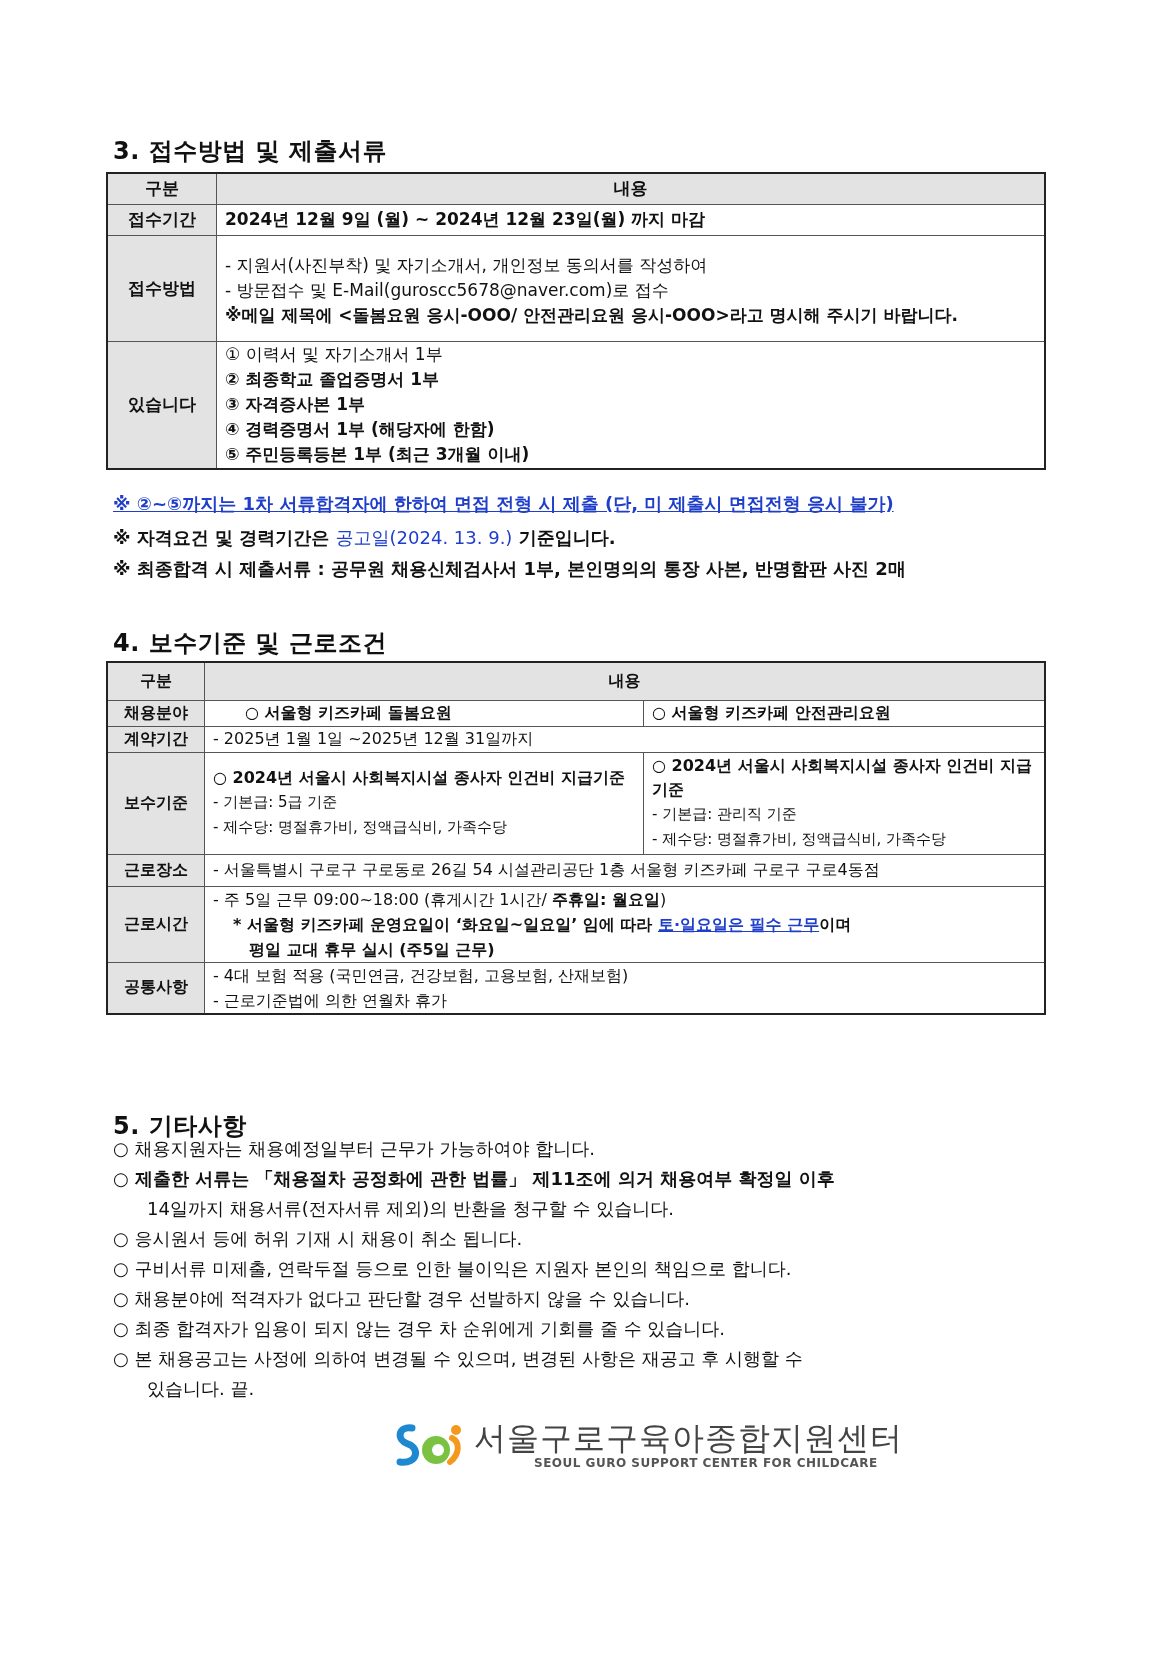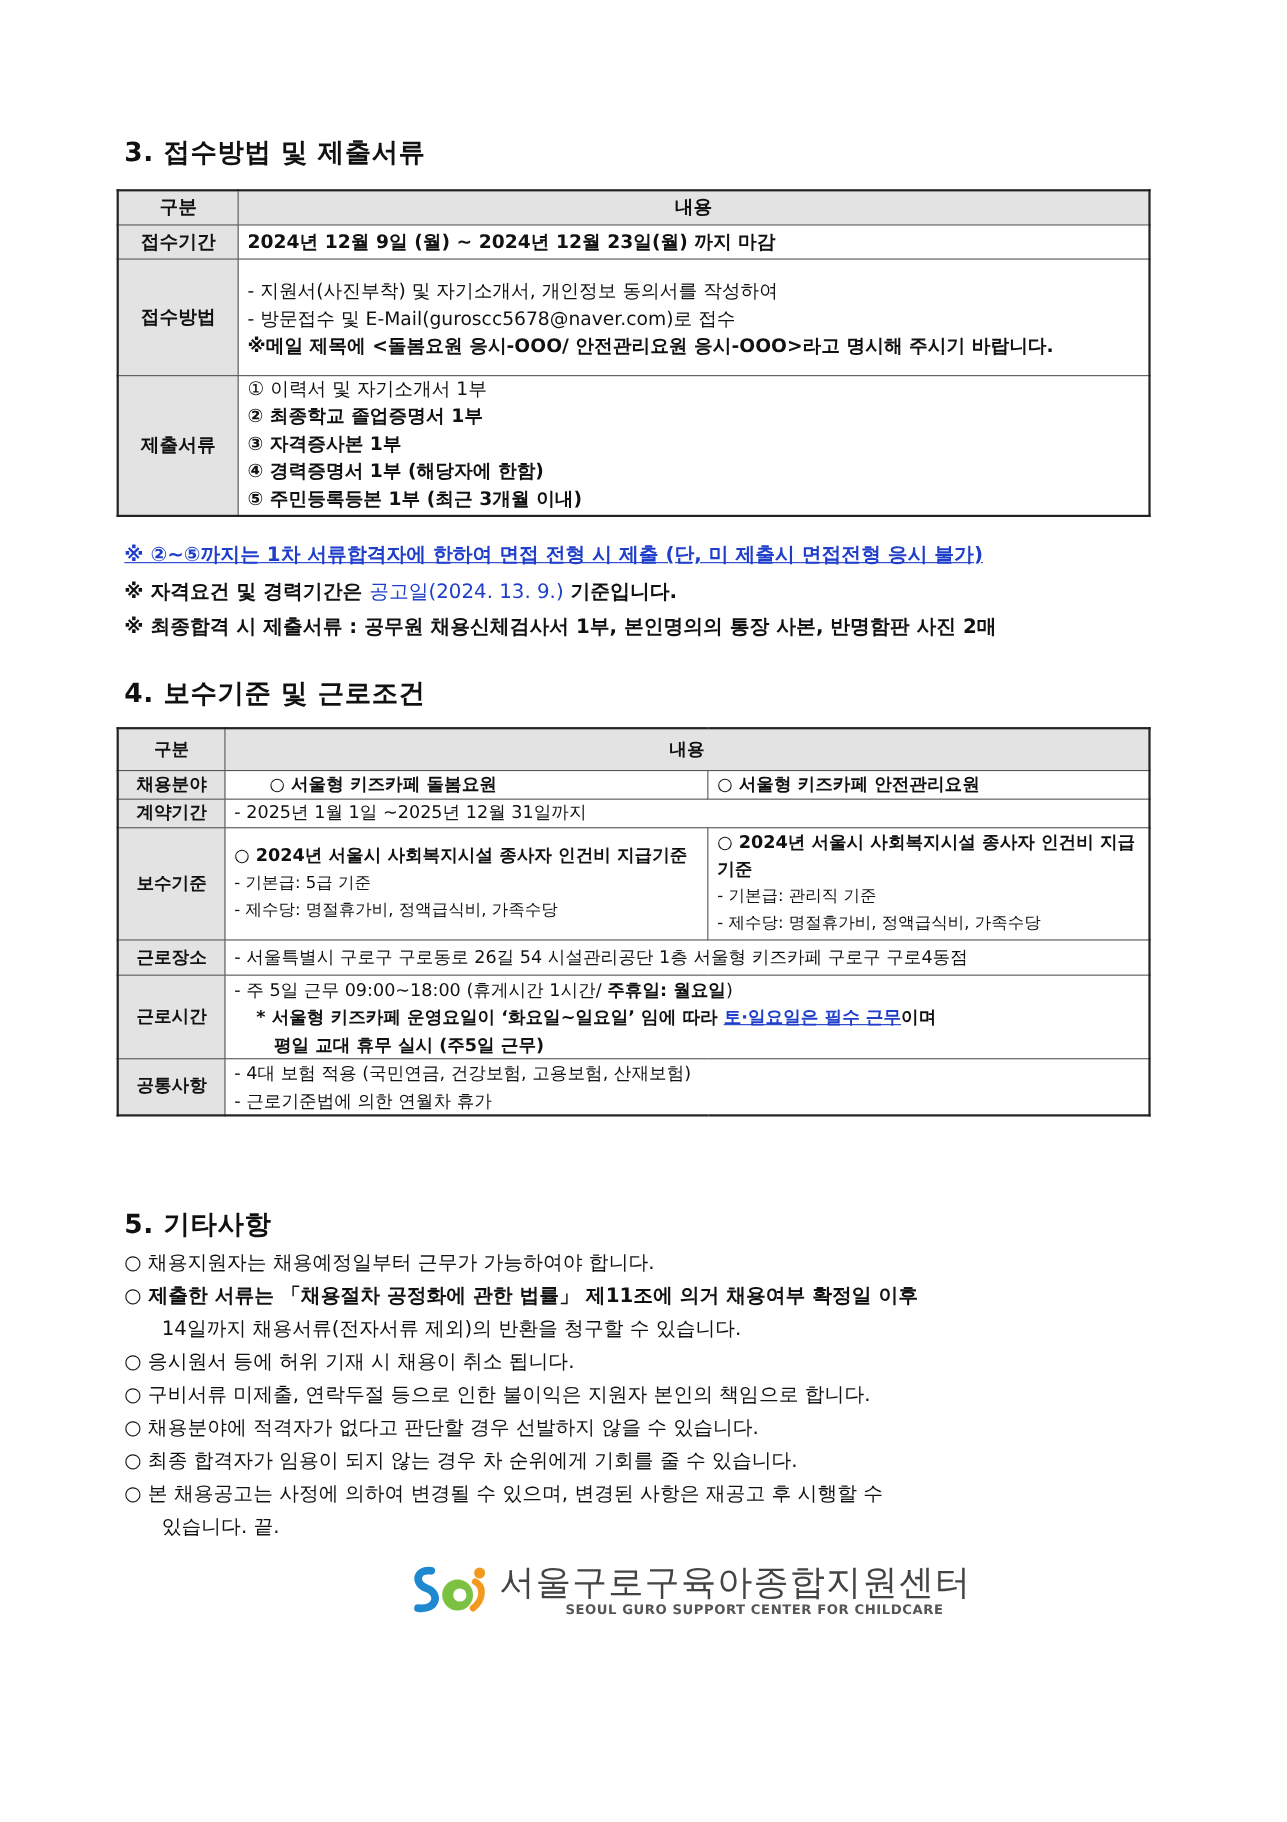--- a/index.html
+++ b/index.html
@@ -1,28 +1,28 @@
 <!DOCTYPE html>
 <html><head>
 <meta charset="utf-8">
 <style>
   html, body { margin:0; padding:0; background:#ffffff; }
   body { width:1170px; height:1656px; position:relative; font-family:"DejaVu Sans","Liberation Sans",sans-serif; color:#111; overflow:hidden; }
-  .h { position:absolute; left:113px; font-size:24px; font-weight:bold; letter-spacing:0.5px; }
+  .h { position:absolute; left:113px; font-size:24px; font-weight:bold; letter-spacing:0.5px;margin-top:13px; }
   table { position:absolute; border-collapse:collapse; font-size:17px; }
   td, th { border:1px solid #555; padding:0 8px; vertical-align:middle; }
   .outer { border:2px solid #222; }
   th, td.lbl { background:#e3e3e3; font-weight:bold; text-align:center; white-space:nowrap; }
   .b { font-weight:bold; }
   .line { display:block; line-height:25px; }
   .blue { color:#1f3ec9; }
   .u { text-decoration:underline; }
   .note { position:absolute; left:113px; font-size:18px; font-weight:bold; white-space:nowrap; }
   .item { position:absolute; left:113px; font-size:18px; white-space:nowrap; line-height:30px; }
-  .logo { position:absolute; left:370px; top:1420px; display:flex; align-items:flex-end; }
+  .logo { position:absolute; left:390px; top:1420px; display:flex; align-items:flex-end; }
   .logo-mark { width:80px; height:50px; position:relative; }
   .logo-text { margin-left:4px; }
   .logo-kr { font-size:32px; color:#444; letter-spacing:1px; line-height:36px; }
   .logo-en { font-size:12px; font-weight:bold; color:#555; letter-spacing:0.5px; margin-left:60px; }
 </style>
 </head>
 <body>
 
 <div class="h" style="top:122px;">3. 접수방법 및 제출서류</div>
 
@@ -38,21 +38,21 @@
   </tr>
   <tr style="height:106px;">
     <td class="lbl">접수방법</td>
     <td style="padding-top:4px;">
       <span class="line">- 지원서(사진부착) 및 자기소개서, 개인정보 동의서를 작성하여</span>
       <span class="line">- 방문접수 및 E-Mail(guroscc5678@naver.com)로 접수</span>
       <span class="line b">※메일 제목에 &lt;돌봄요원 응시-OOO/ 안전관리요원 응시-OOO&gt;라고 명시해 주시기 바랍니다.</span>
     </td>
   </tr>
   <tr style="height:128px;">
-    <td class="lbl">제출서류</td>
+    <td class="lbl">있습니다</td>
     <td>
       <span class="line">① 이력서 및 자기소개서 1부</span>
       <span class="line b">② 최종학교 졸업증명서 1부</span>
       <span class="line b">③ 자격증사본 1부</span>
       <span class="line b">④ 경력증명서 1부 (해당자에 한함)</span>
       <span class="line b">⑤ 주민등록등본 1부 (최근 3개월 이내)</span>
     </td>
   </tr>
 </tbody>
   </table>

